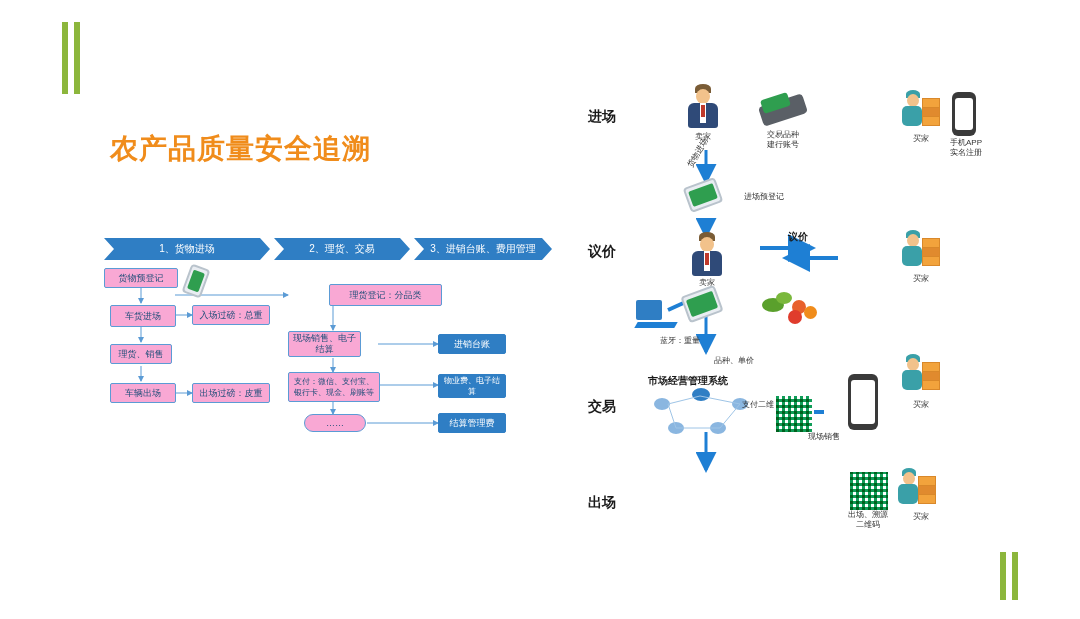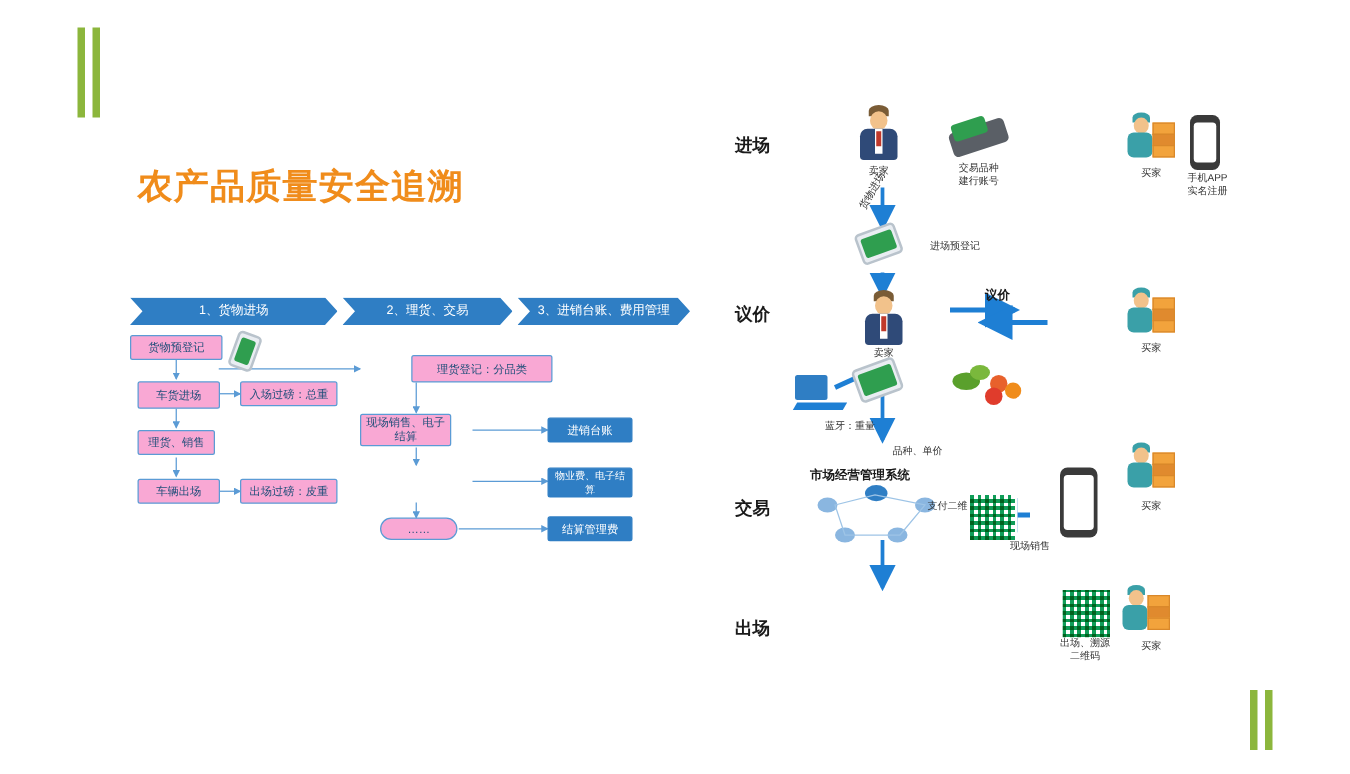--- a/index.html
+++ b/index.html
@@ -261,20 +261,21 @@
 
   <div class="fbox" style="left:104px; top:268px; width:74px; height:20px;">货物预登记</div>
   <div class="fbox" style="left:110px; top:305px; width:66px; height:22px;">车货进场</div>
   <div class="fbox" style="left:192px; top:305px; width:78px; height:20px;">入场过磅：总重</div>
   <div class="fbox" style="left:110px; top:344px; width:62px; height:20px;">理货、销售</div>
   <div class="fbox" style="left:110px; top:383px; width:66px; height:20px;">车辆出场</div>
   <div class="fbox" style="left:192px; top:383px; width:78px; height:20px;">出场过磅：皮重</div>
 
   <div class="fbox" style="left:288px; top:284px; width:113px; height:22px;margin-left:41px;">理货登记：分品类</div>
   <div class="fbox" style="left:288px; top:331px; width:73px; height:26px;">现场销售、电子结算</div>
+  <div class="fbox" style="left:288px; top:372px; width:92px; height:30px; font-size:8px;">支付：微信、支付宝、银行卡、现金、刷账等</div>
   <div class="fbox round" style="left:304px; top:414px; width:62px; height:18px;">……</div>
 
   <div class="fbox blue-solid" style="left:438px; top:334px; width:68px; height:20px;">进销台账</div>
   <div class="fbox blue-solid" style="left:438px; top:374px; width:68px; height:24px; font-size:8px;">物业费、电子结算</div>
   <div class="fbox blue-solid" style="left:438px; top:413px; width:68px; height:20px;">结算管理费</div>
 
   <div class="phone" style="left:186px; top:266px; width:16px; height:26px; transform:rotate(20deg);">
     <div class="screen"></div>
   </div>
 

